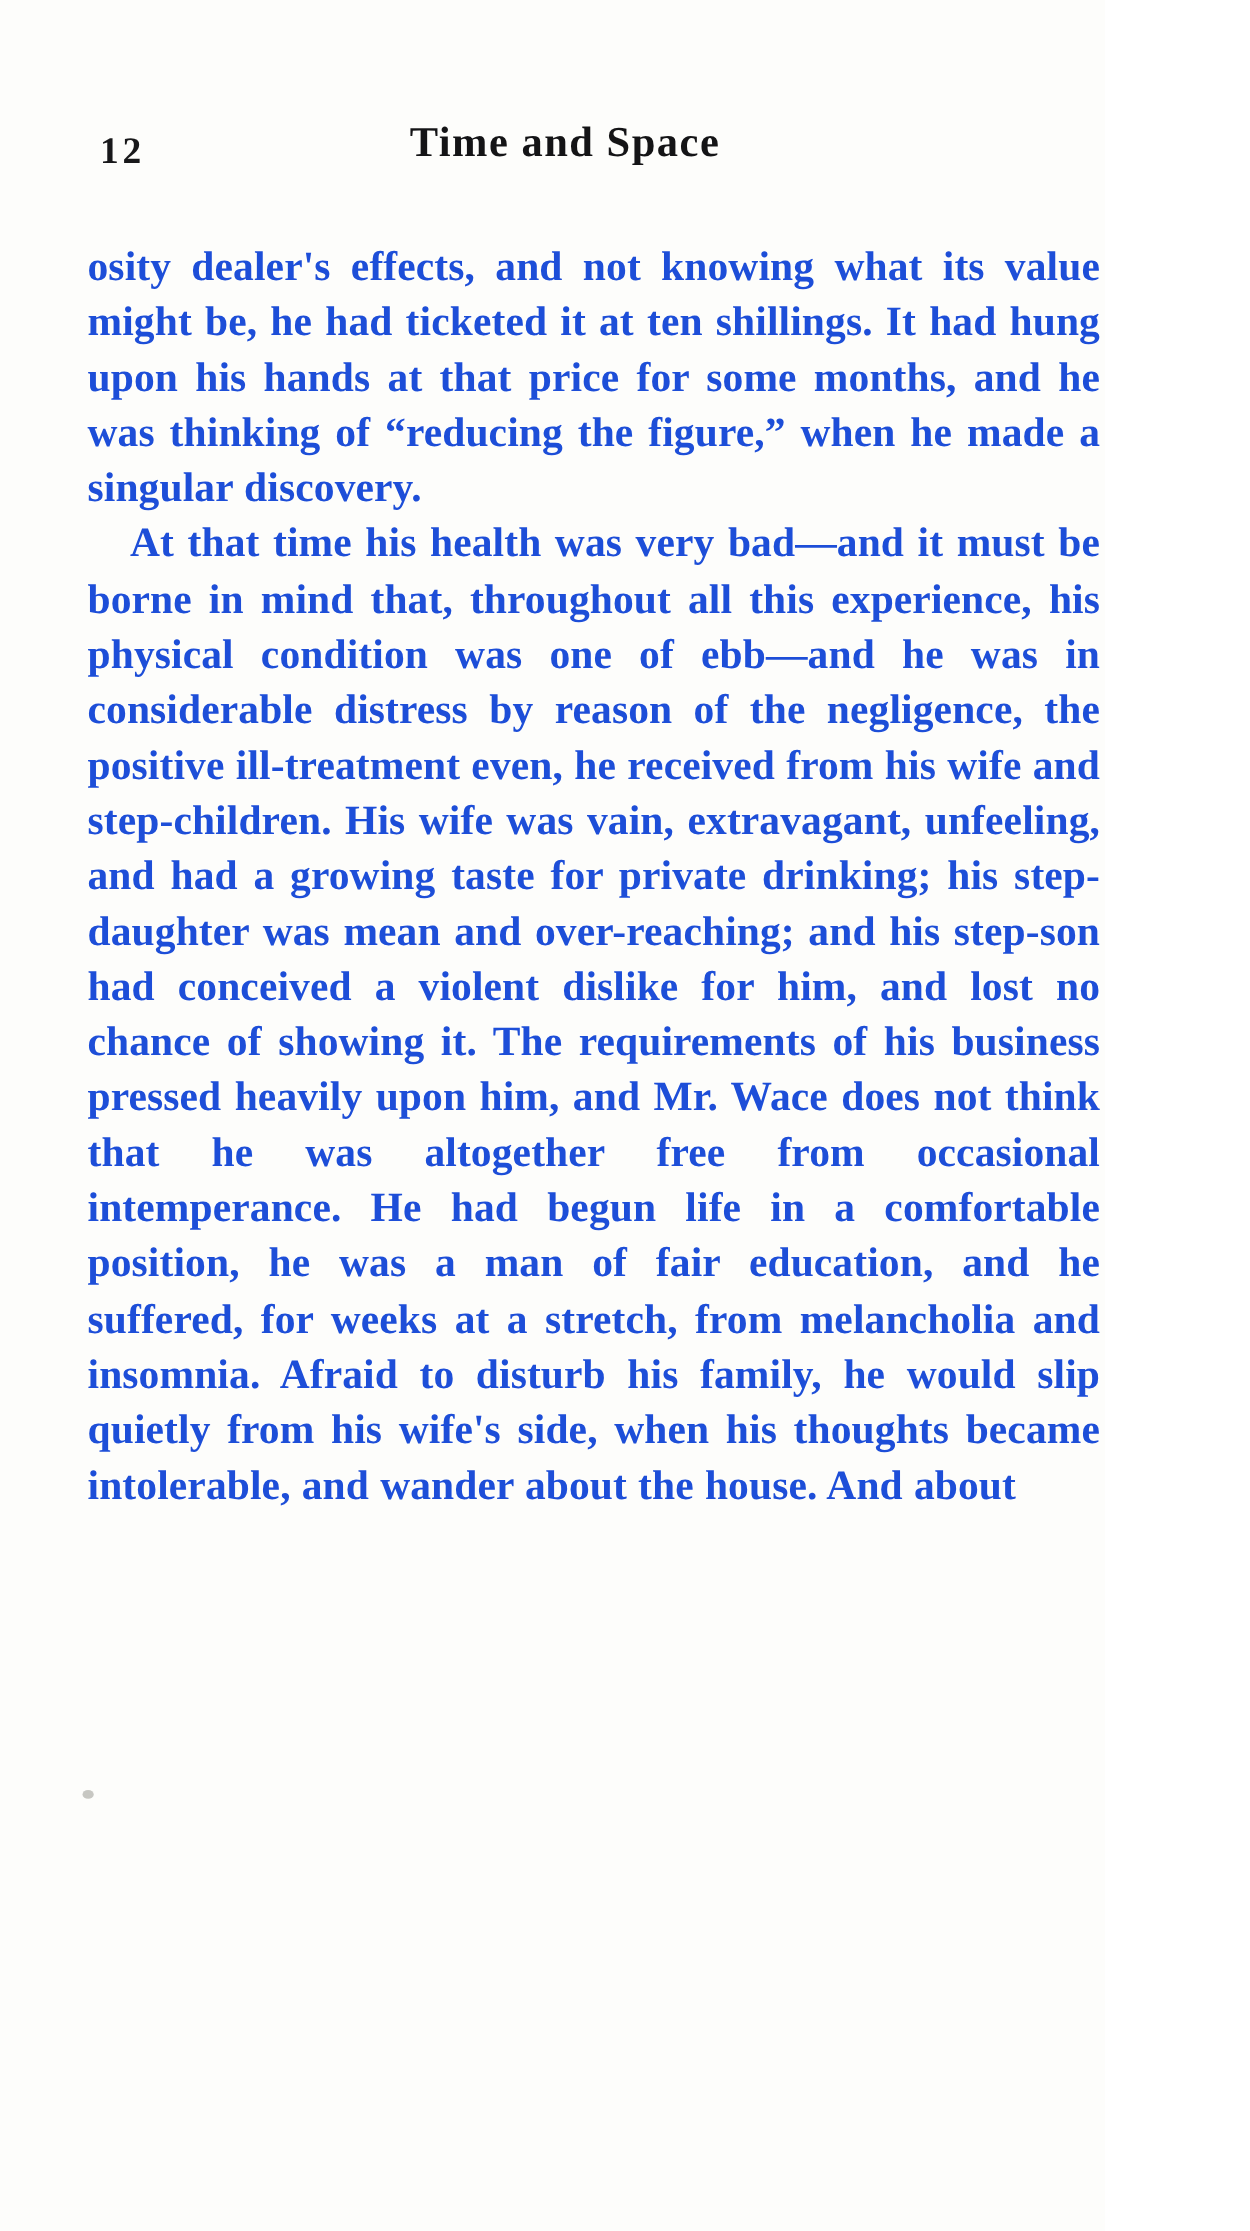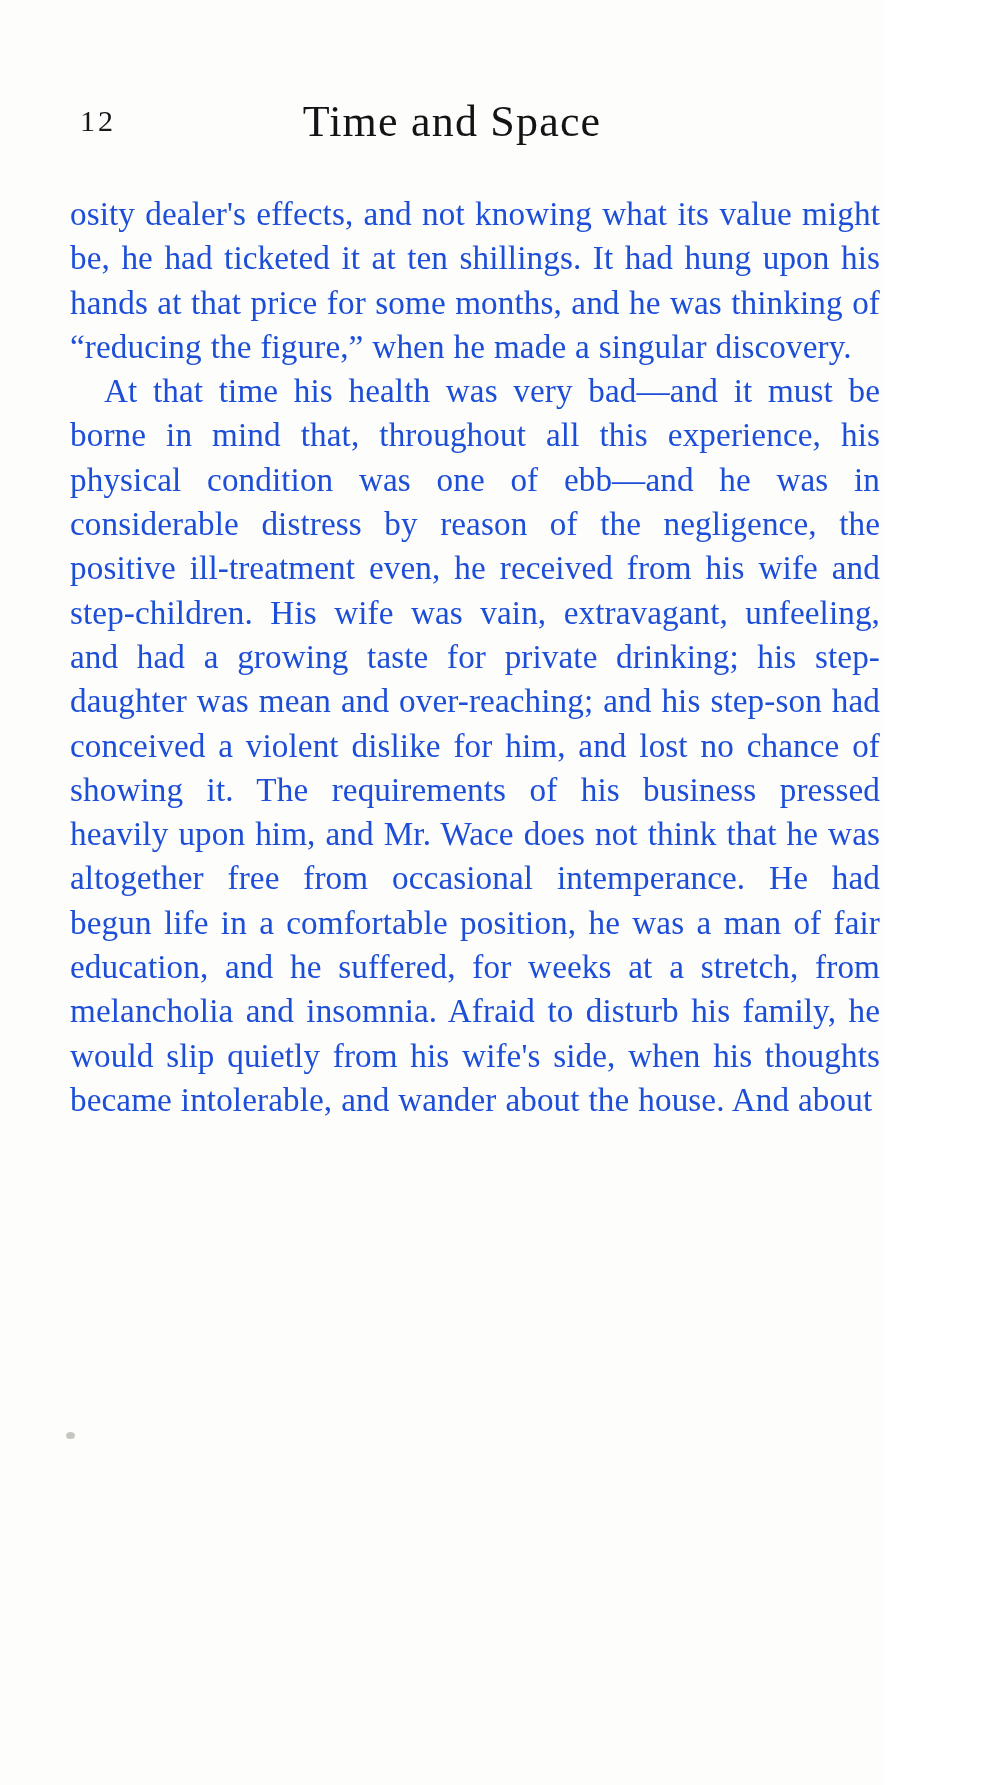--- a/index.html
+++ b/index.html
@@ -15,20 +15,21 @@
     position: relative;
     overflow: hidden;
   }
   .page {
     position: absolute;
     left: 0;
     top: 0;
     width: 884px;
     height: 1785px;
     background: #fdfdfb;
+    font-weight: bold;
   }
   .page-header {
     position: absolute;
     left: 72px;
     top: 96px;
     width: 760px;
     height: 60px;
   }
   .folio {
     position: absolute;
@@ -38,21 +39,21 @@
     letter-spacing: 3px;
     font-family: "Liberation Serif", serif;
     color: #18181a;
   }
   .running-title {
     position: absolute;
     left: 0;
     top: 0;
     width: 760px;
     text-align: center;
-    font-size: 44px;
+    font-size: 34px;
     letter-spacing: 1.2px;
     color: #141416;
   }
   .body-block {
     position: absolute;
     left: 70px;
     top: 192px;
     width: 810px;
   }
   .para {

